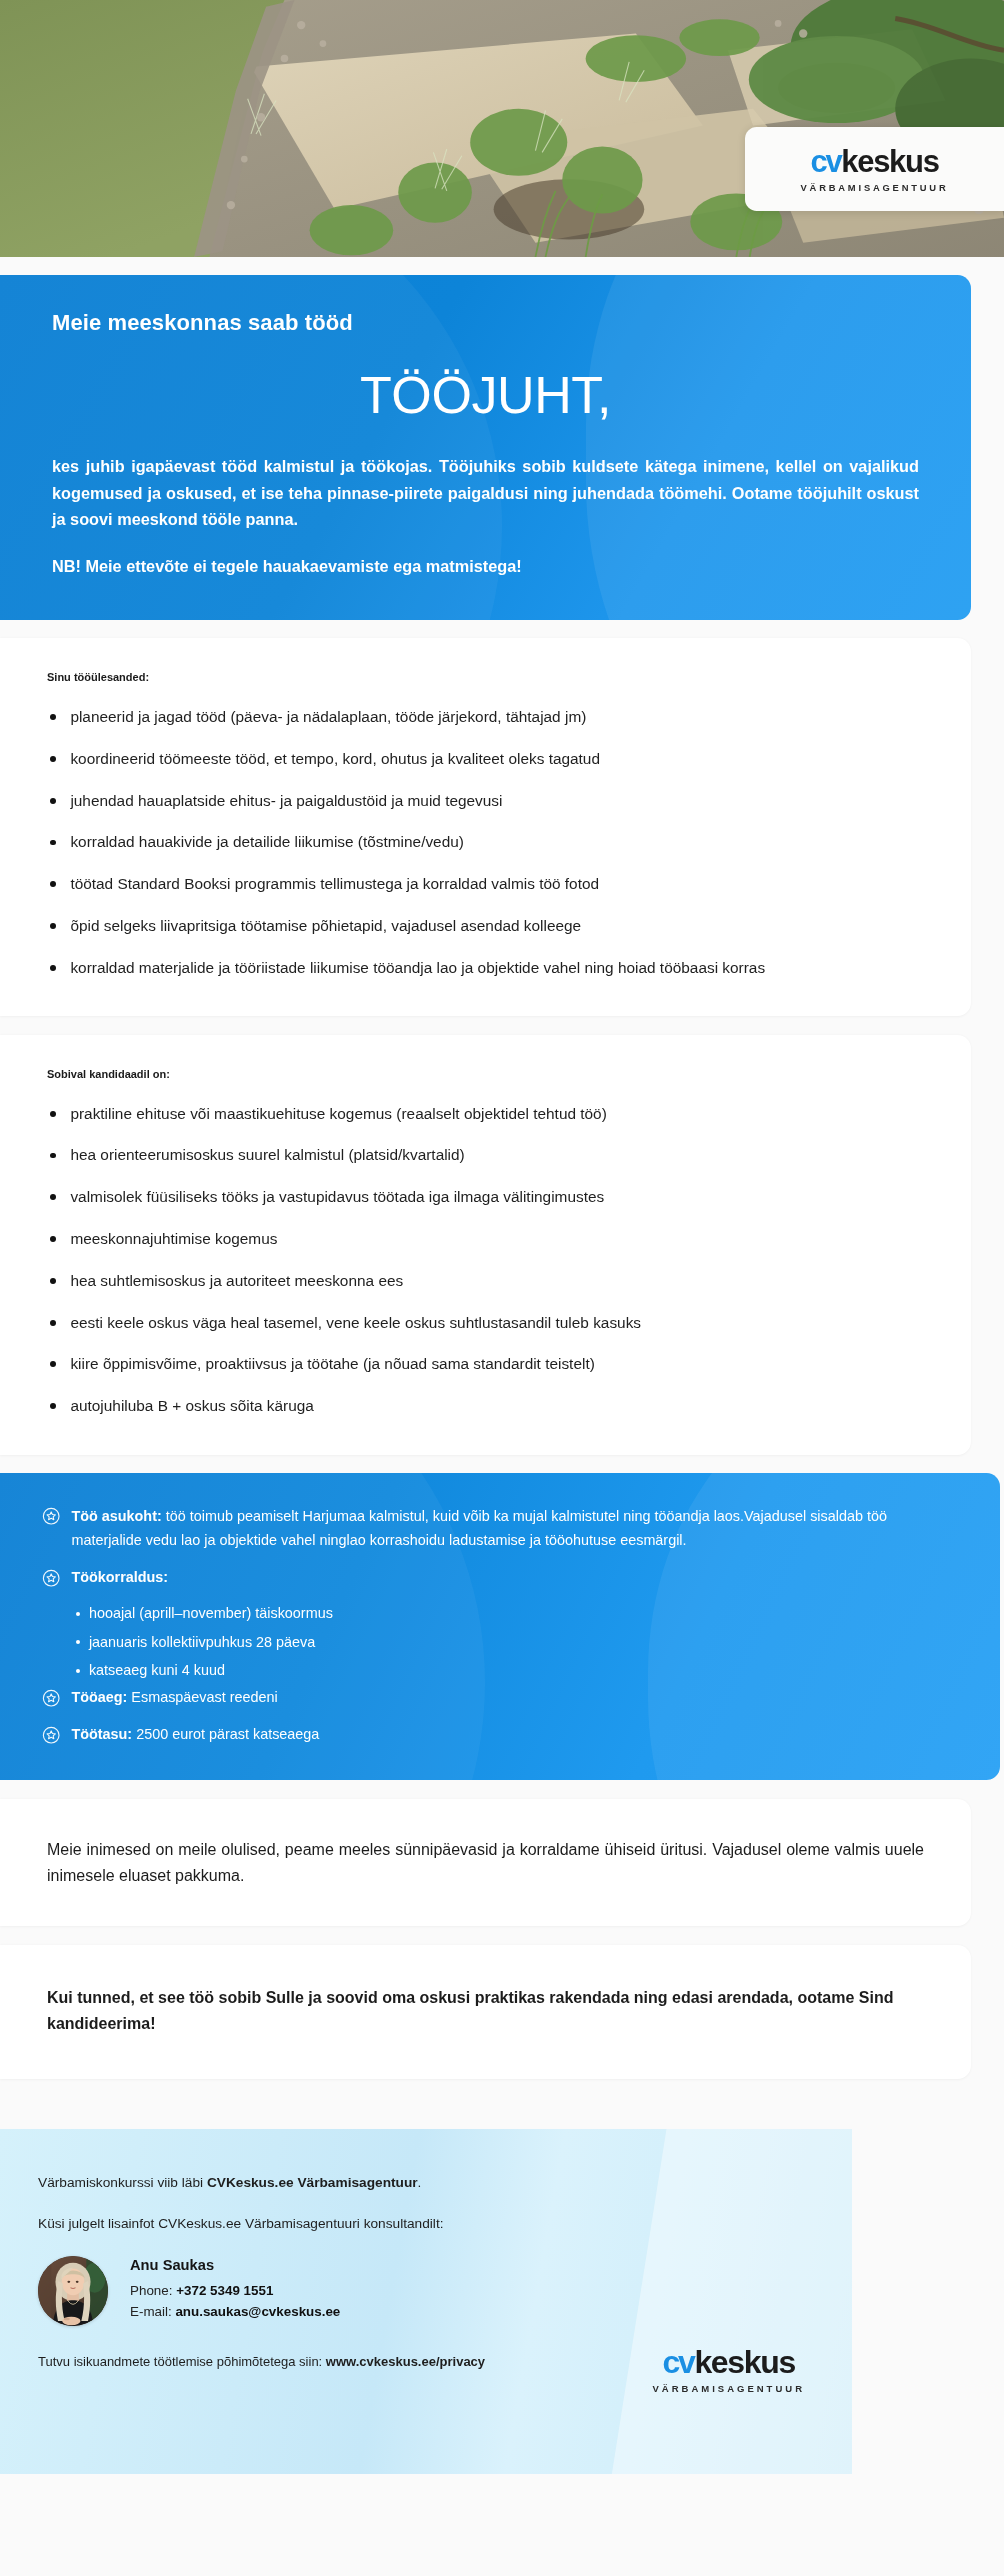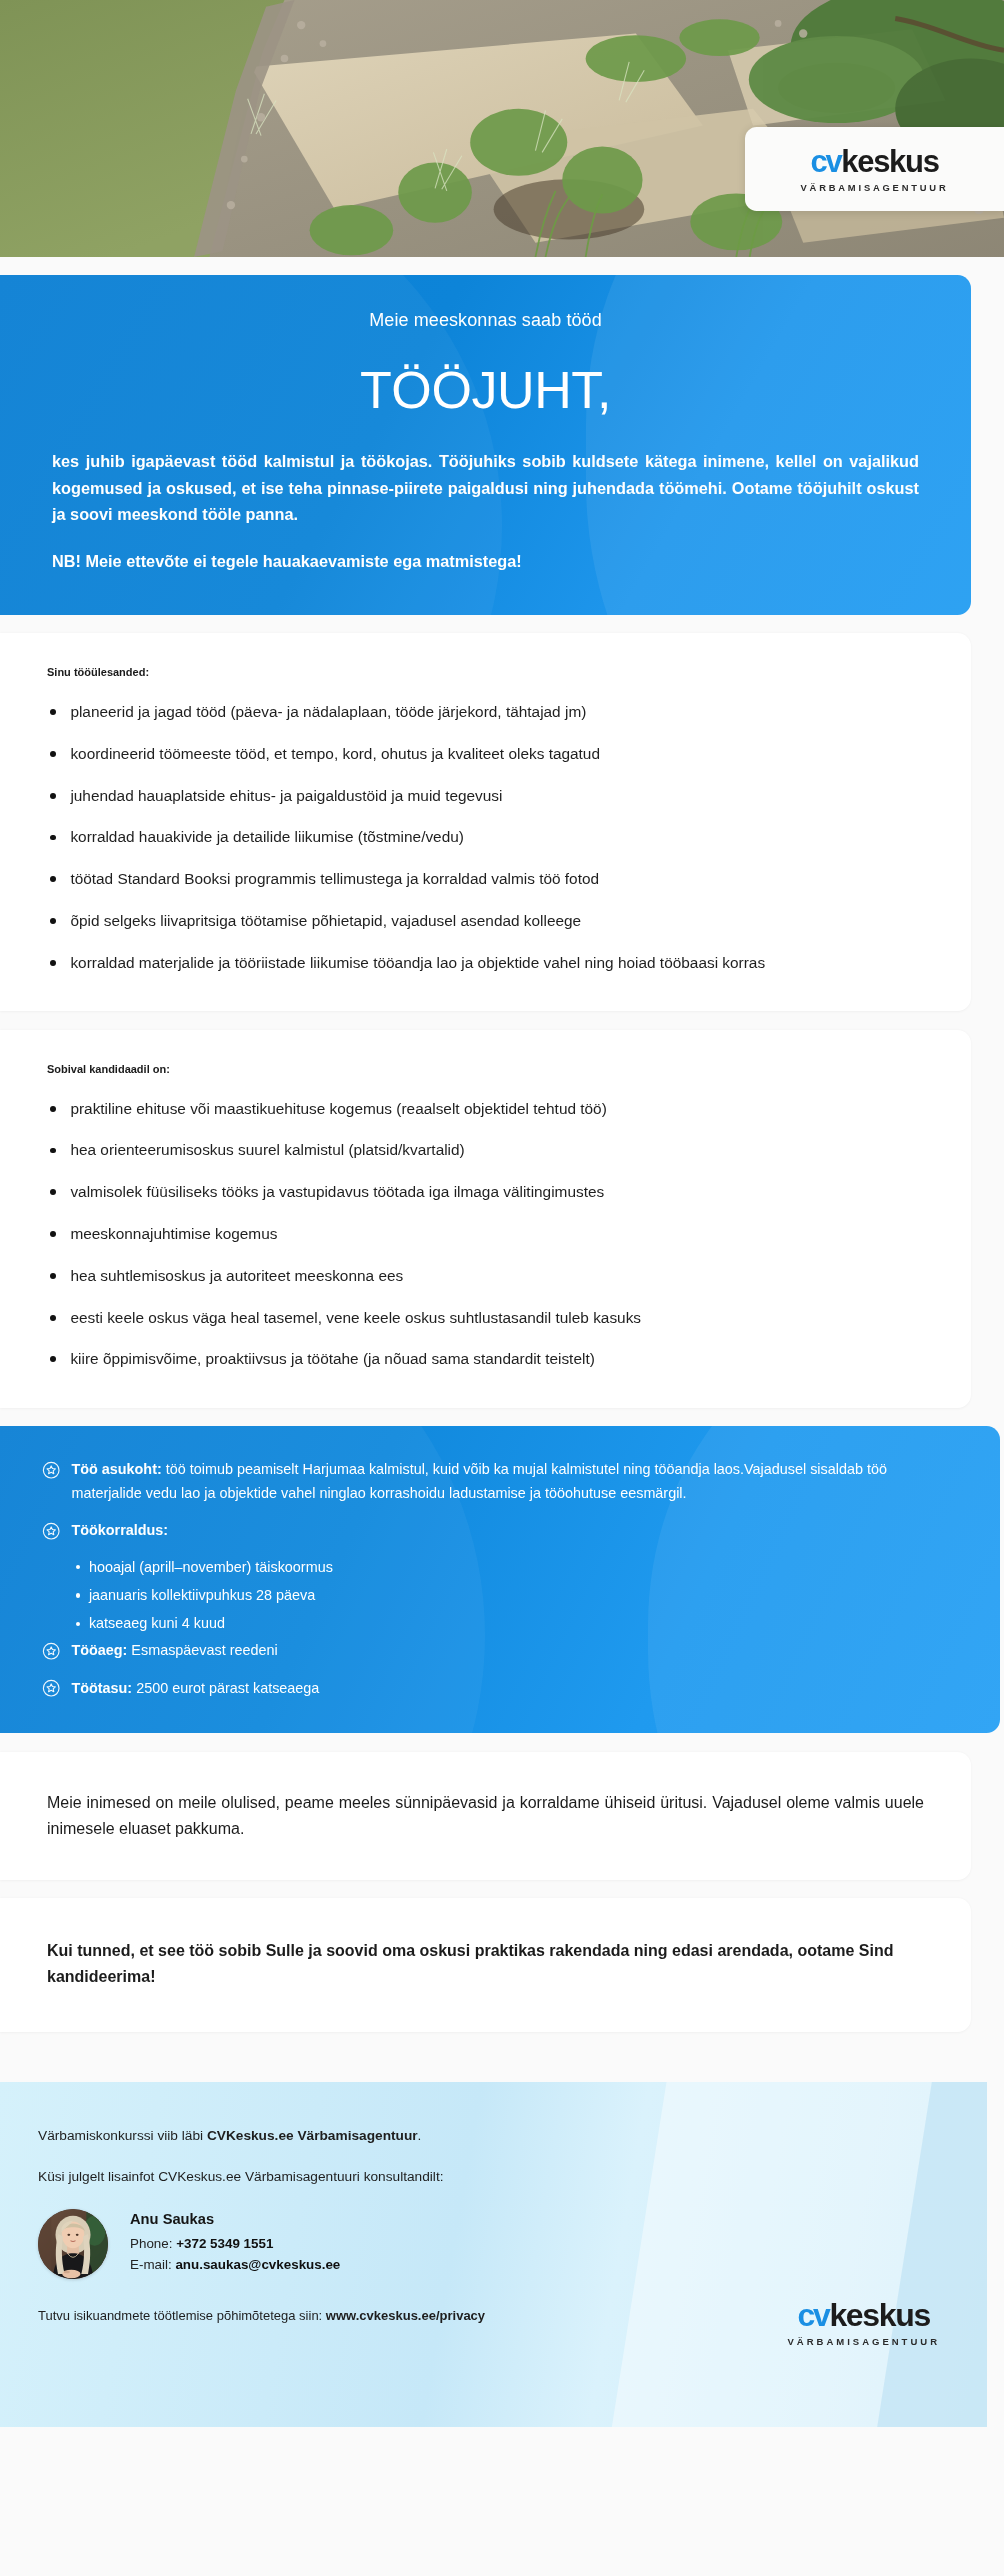--- a/index.html
+++ b/index.html
@@ -103,23 +103,22 @@
     top: -184px;
     width: 636px;
     height: 753px;
     border-radius: 46% 54% 50% 50%;
     background: rgba(255,255,255,0.07);
     pointer-events: none;
   }
   .hp-inner { position: relative; z-index: 2; }
 
   .eyebrow {
-    text-align: center;
-    font-size: 18px;
-    font-weight: 400;
+    font-size: 22px;
+    font-weight: 700;
     letter-spacing: 0.1px;
     margin-bottom: 3.3px;
   }
   .job-title {
     text-align: center;
     font-size: 52px;
     font-weight: 400;
     letter-spacing: -0.4px;
     line-height: 1.12;
     margin-bottom: 28.5px;
@@ -260,21 +259,21 @@
     width: 4.2px;
     height: 4.2px;
     border-radius: 50%;
     background: #ffffff;
   }
   .sub-wrap { padding-left: 28.5px; }
 
   
   .footer {
     position: relative;
-    width: 987px;
+    width: 852px;
     margin-top: 50px;
     min-height: 345px;
     background: linear-gradient(100deg, #d5f1fb 0%, #c6e8f8 46%, #daf2fc 62%, #c9ebf9 100%);
     overflow: hidden;
     padding: 44px 38px 33px 38px;
   }
   .footer::before {
     content: "";
     position: absolute;
     left: 636px;
@@ -480,20 +479,21 @@
   <div class="card">
     <div class="card-title">Sobival kandidaadil on:</div>
     <ul class="bullets">
       <li>praktiline ehituse või maastikuehituse kogemus (reaalselt objektidel tehtud töö)</li>
       <li>hea orienteerumisoskus suurel kalmistul (platsid/kvartalid)</li>
       <li>valmisolek füüsiliseks tööks ja vastupidavus töötada iga ilmaga välitingimustes</li>
       <li>meeskonnajuhtimise kogemus</li>
       <li>hea suhtlemisoskus ja autoriteet meeskonna ees</li>
       <li>eesti keele oskus väga heal tasemel, vene keele oskus suhtlustasandil tuleb kasuks</li>
       <li>kiire õppimisvõime, proaktiivsus ja töötahe (ja nõuad sama standardit teistelt)</li>
+      <li>autojuhiluba B + oskus sõita käruga</li>
     </ul>
   </div>
 
   <div class="info-panel">
     <div class="ip-inner">
 
       <div class="info-row">
         <svg class="star-icon" viewBox="0 0 24 24">
           <circle cx="12" cy="12" r="10.2" fill="none" stroke="#ffffff" stroke-width="1.5" opacity="0.92"></circle>
           <path d="M12 6.4 L13.6 9.9 L17.4 10.3 L14.6 12.9 L15.4 16.6 L12 14.7 L8.6 16.6 L9.4 12.9 L6.6 10.3 L10.4 9.9 Z" fill="none" stroke="#ffffff" stroke-width="1.4" stroke-linejoin="round" opacity="0.95"></path>

